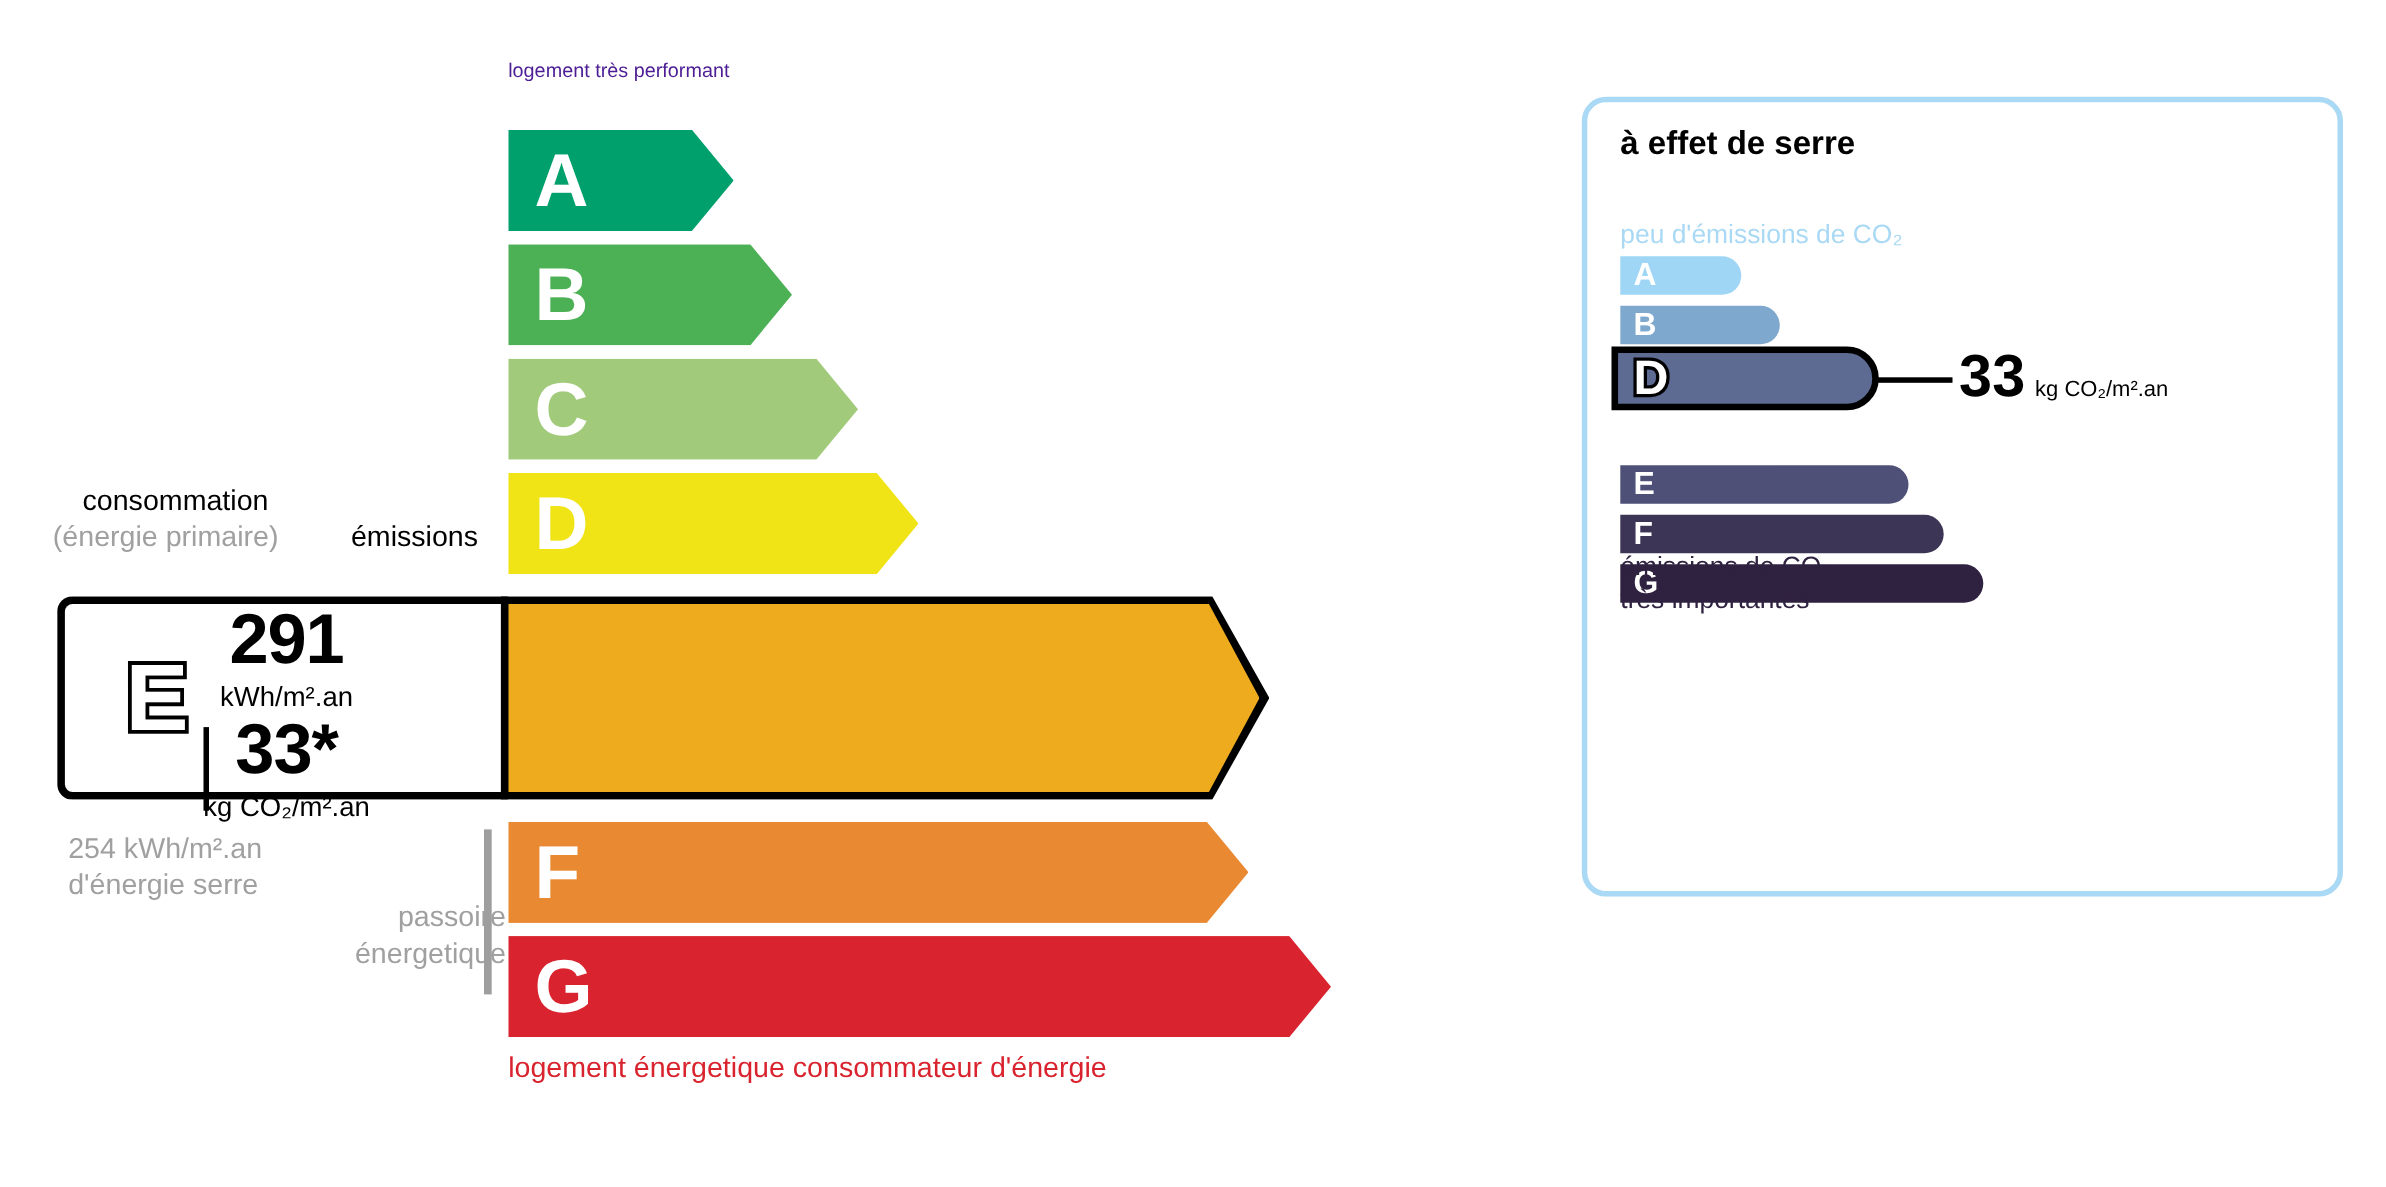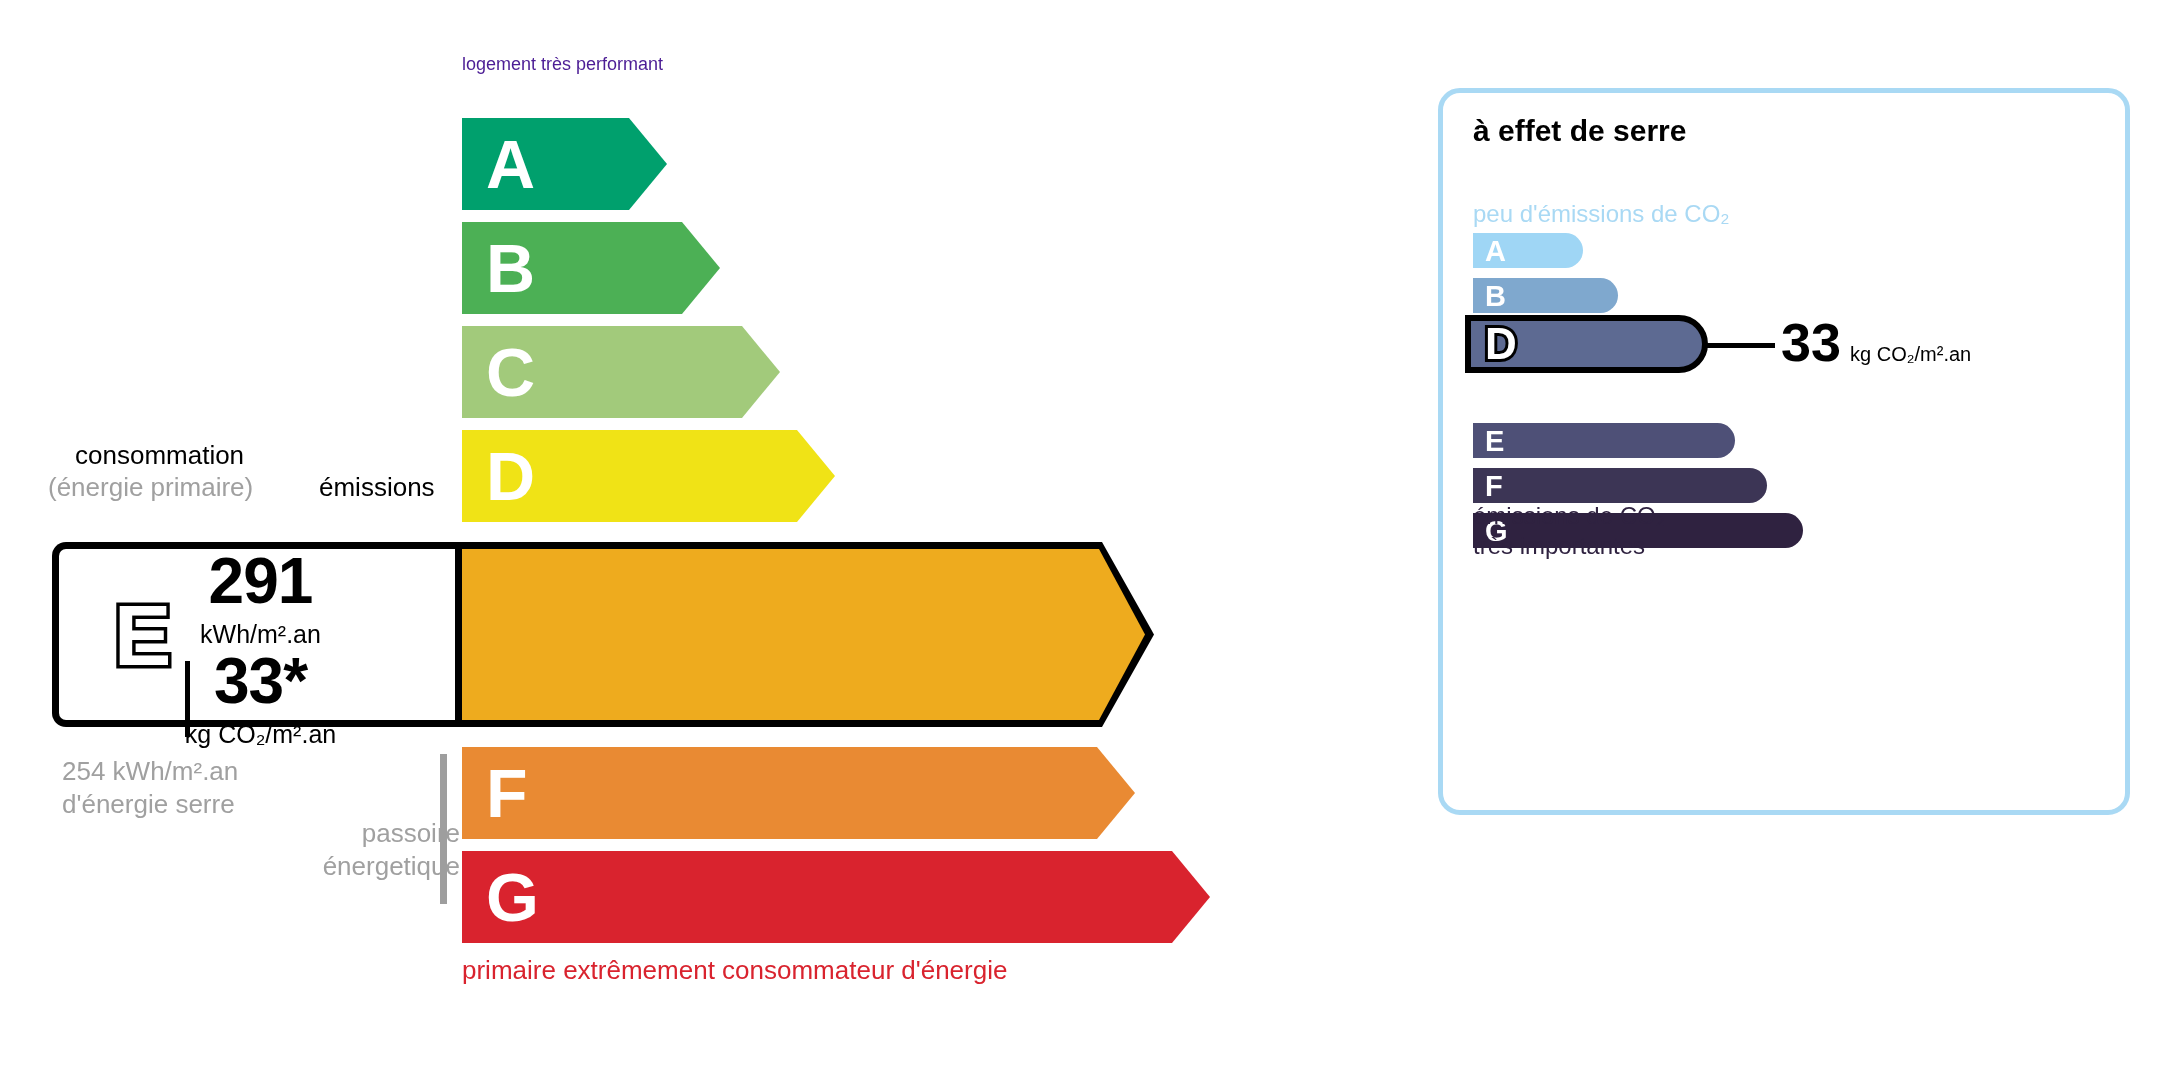--- a/index.html
+++ b/index.html
@@ -394,21 +394,21 @@
     <div>254 kWh/m².an</div>
     <div>d'énergie serre</div>
   </div>
 
   <div class="lbl-passoire">
     <div>passoire</div>
     <div>énergetique</div>
   </div>
   <div class="passoire-bar"></div>
 
-  <div class="bottom-caption">primaire extrêmement consommateur d'énergie</div>
+  <div class="bottom-caption">logement énergetique consommateur d'énergie</div>
 </div>
 
 <div id="co2-panel" style="border-color: rgb(169, 217, 244);">
 
   <div class="co2-title">
     <div>à effet de serre</div>
   </div>
 
   <div class="co2-top-caption" style="color: rgb(169, 217, 244);">peu d'émissions de CO₂</div>
 

